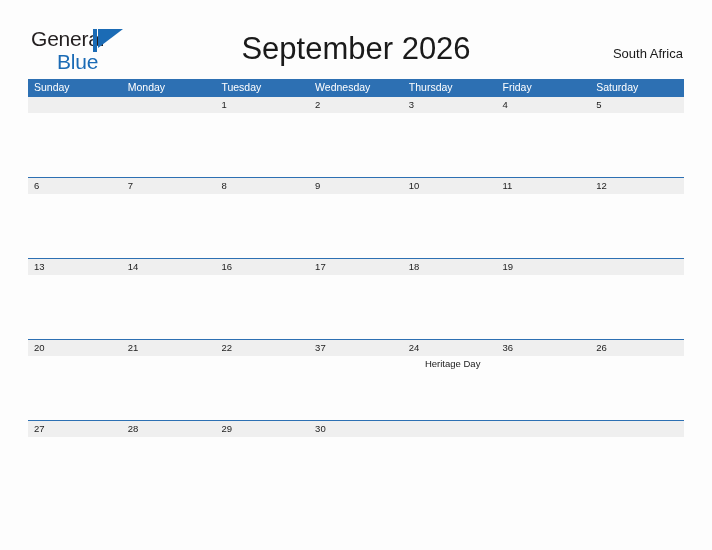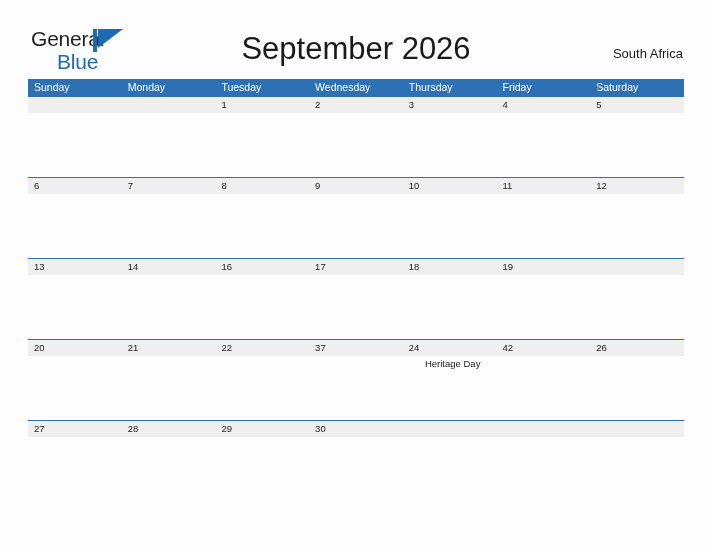--- a/index.html
+++ b/index.html
@@ -295,21 +295,21 @@
       </div>
       <div class="day-cell">
         <span class="day-num">37</span>
         <span class="day-event"></span>
       </div>
       <div class="day-cell">
         <span class="day-num">24</span>
         <span class="day-event">Heritage Day</span>
       </div>
       <div class="day-cell">
-        <span class="day-num">42</span>
+        <span class="day-num">36</span>
         <span class="day-event"></span>
       </div>
       <div class="day-cell">
         <span class="day-num">26</span>
         <span class="day-event"></span>
       </div>
     </div>
   </div>
 
   <div class="week-row">

